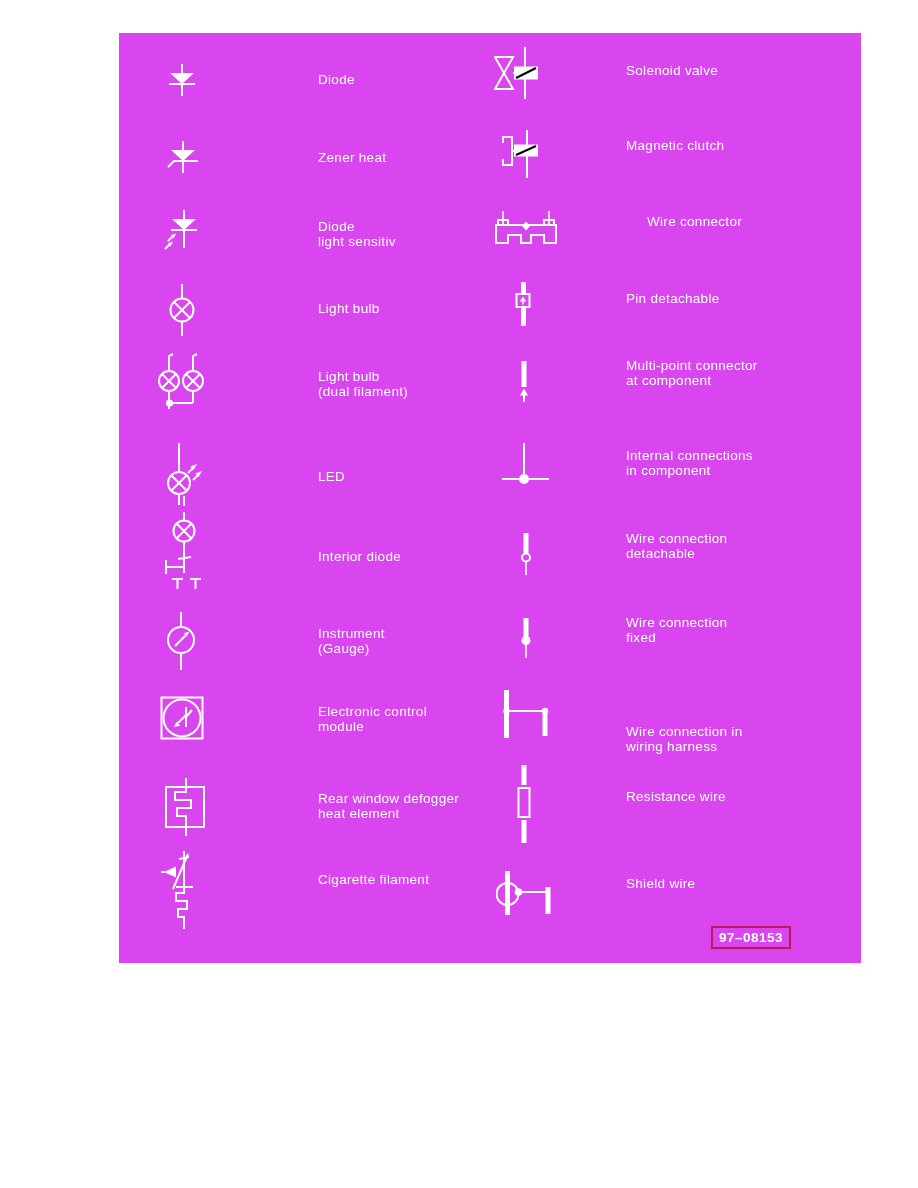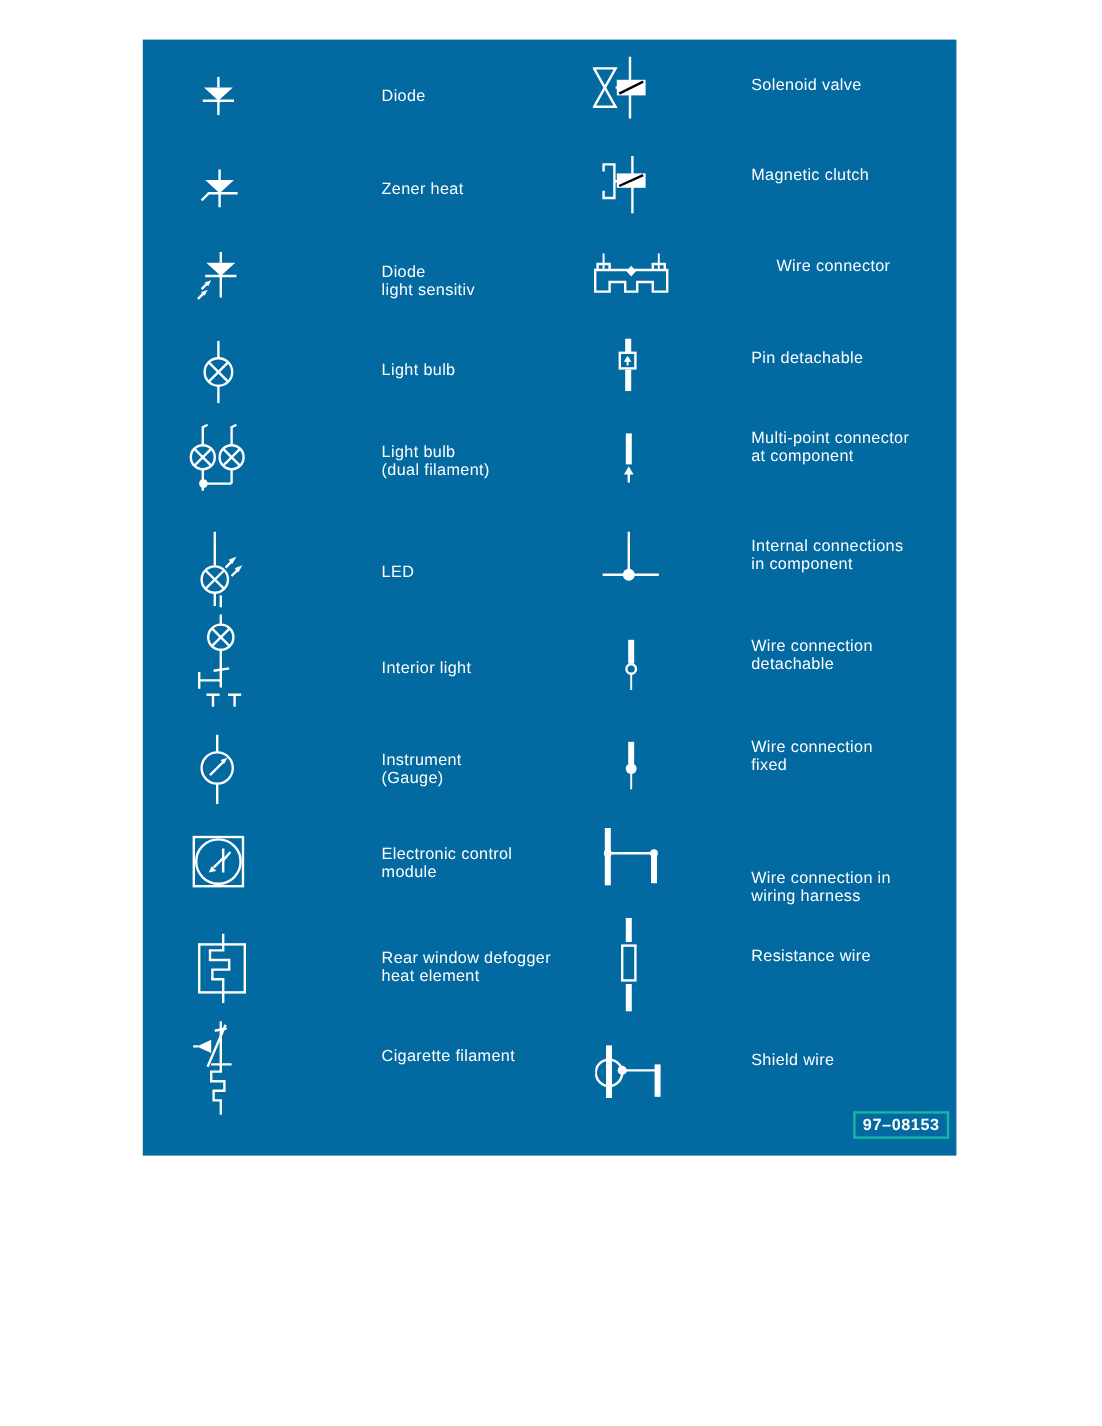--- a/index.html
+++ b/index.html
@@ -1,22 +1,22 @@
 <!DOCTYPE html>
 <html><head>
 <meta charset="utf-8">
 <style>
   html,body{margin:0;padding:0;background:#fff;}
   .page{position:relative;width:918px;height:1188px;background:#ffffff;overflow:hidden;
         font-family:"Liberation Sans",sans-serif;}
-  .panel{position:absolute;left:119px;top:33px;width:678px;height:930px;background:#0369a1;}
+  .panel{position:absolute;left:119px;top:33px;width:742px;height:930px;background:#d946ef;}
   .icon{position:absolute;transform:translate(-50%,-50%);line-height:0;}
   .label{position:absolute;transform:translateY(-50%);color:#fff;font-size:13.5px;
          line-height:14.5px;letter-spacing:.3px;white-space:pre-line;}
-  .figbox{position:absolute;left:711px;top:926px;border:2px solid #14b8a6;color:#fff;
+  .figbox{position:absolute;left:711px;top:926px;border:2px solid #be185d;color:#fff;
           font-size:13.5px;font-weight:bold;padding:2px 6px 2px 6px;letter-spacing:.5px;}
   svg line,svg polyline,svg path,svg circle,svg rect,svg polygon{stroke:#fff;stroke-width:2;fill:none;}
   svg .f{fill:#fff;stroke:none;}
   svg .fb{fill:#fff;stroke:#fff;}
   svg .k{stroke:#000;fill:none;}
   svg .thin{stroke-width:1.6;}
 </style>
 </head>
 <body>
 
@@ -254,21 +254,21 @@
     </div>
 
     <div class="label" style="left:199px;top:47px">Diode</div>
     <div class="label" style="left:199px;top:125px">Zener heat</div>
     <div class="label" style="left:199px;top:201px">Diode
 light sensitiv</div>
     <div class="label" style="left:199px;top:276px">Light bulb</div>
     <div class="label" style="left:199px;top:351px">Light bulb
 (dual filament)</div>
     <div class="label" style="left:199px;top:444px">LED</div>
-    <div class="label" style="left:199px;top:524px">Interior light</div>
+    <div class="label" style="left:199px;top:524px">Interior diode</div>
     <div class="label" style="left:199px;top:608px">Instrument
 (Gauge)</div>
     <div class="label" style="left:199px;top:686px">Electronic control
 module</div>
     <div class="label" style="left:199px;top:773px">Rear window defogger
 heat element</div>
     <div class="label" style="left:199px;top:847px">Cigarette filament</div>
 
     <div class="label" style="left:507px;top:38px">Solenoid valve</div>
     <div class="label" style="left:507px;top:113px">Magnetic clutch</div>

